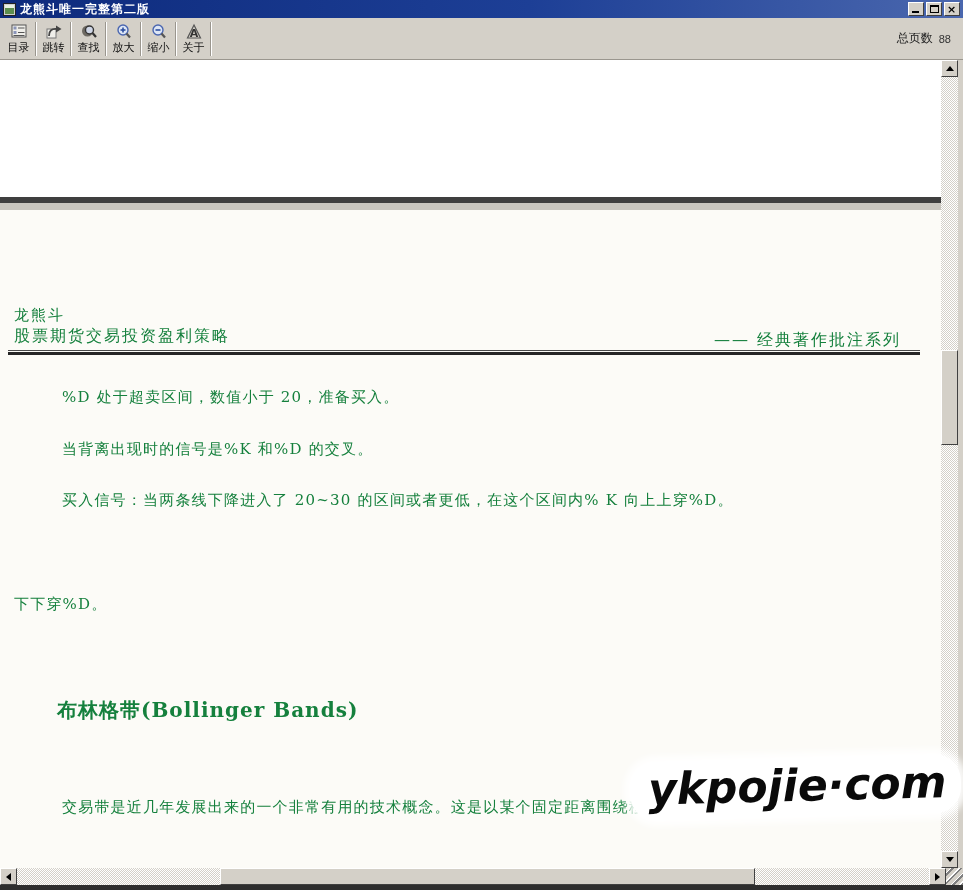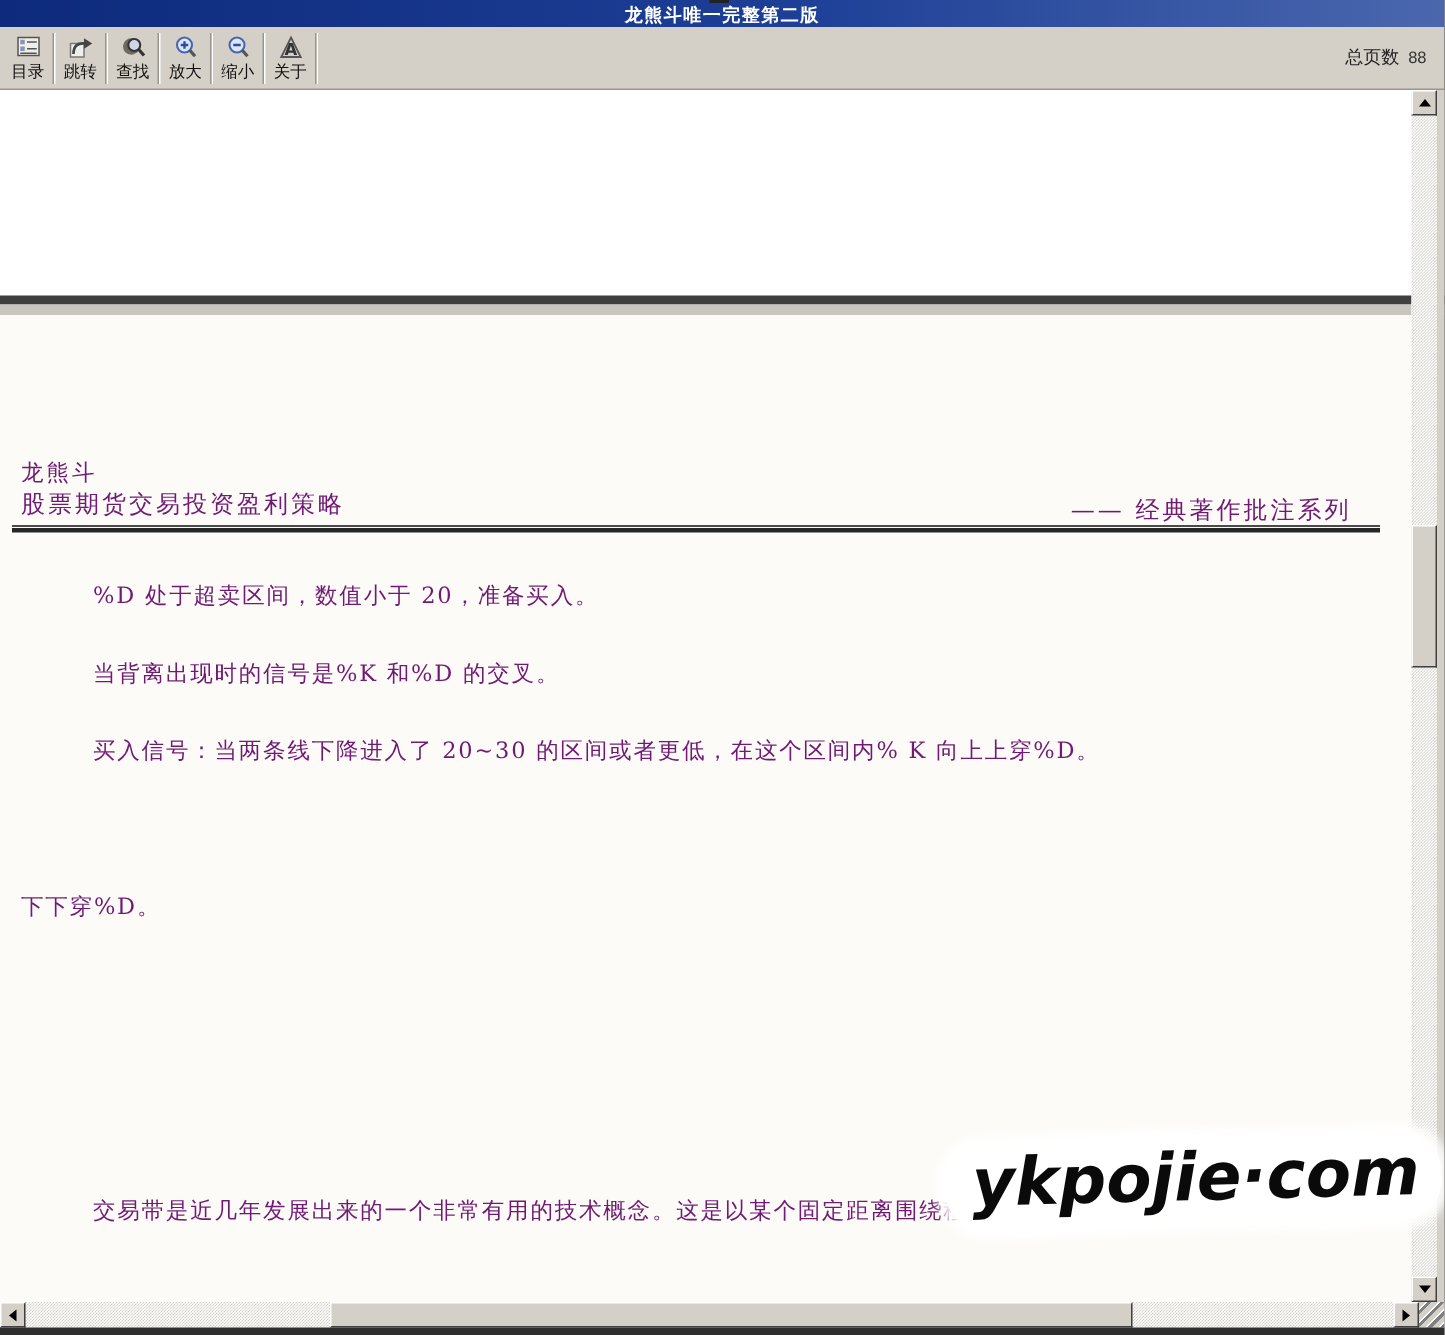--- a/index.html
+++ b/index.html
@@ -7,21 +7,21 @@
   body { font-family:"Liberation Sans", sans-serif; }
   .window {
     position:relative; width:963px; height:890px; overflow:hidden;
     background:#d4d0c8;
   }
 
   
   .titlebar {
     position:absolute; left:0; top:0; width:963px; height:18px;
     background:linear-gradient(90deg,#0d2a7c 0%,#1d3f96 55%,#4a67ae 100%);
-    display:flex; align-items:center; padding:0 3px;flex-direction:column;
+    display:flex; align-items:center; padding:0 3px;
   }
   .app-icon {
     width:13px; height:13px; margin-right:4px; position:relative;
     background:linear-gradient(180deg,#e9f2e2 0 40%, #5d8f4e 40% 100%);
     border:1px solid #222; box-shadow:inset 0 0 0 1px #cfcfcf;
   }
   .title-text { color:#fff; font-size:12px; font-weight:bold; letter-spacing:1px; }
   .win-controls { margin-left:auto; display:flex; gap:2px; }
   .win-btn {
     width:16px; height:14px; background:#d4d0c8; position:relative;
@@ -38,38 +38,38 @@
     background:#d4d0c8; border-bottom:1px solid #9a968e;
     display:flex; align-items:center;
   }
   .tb-group { display:flex; align-items:stretch; height:40px; padding-left:3px; }
   .tb-btn {
     width:31px; margin:1px 0; display:flex; flex-direction:column; align-items:center;
     justify-content:center; gap:1px; background:#d4d0c8; cursor:default;
     border:1px solid #d4d0c8;
   }
   .tb-btn .ic { width:20px; height:18px; display:block; }
-  .tb-btn .lbl { font-size:11px; color:#111; white-space:nowrap; line-height:12px; }
+  .tb-btn .lbl { font-size:11px; color:#111; white-space:nowrap; line-height:12px;font-family:Liberation Mono, monospace; }
   .tb-sep { width:2px; margin:3px 1px; border-left:1px solid #9a968e; border-right:1px solid #ffffff; }
   .page-total {
     margin-left:auto; padding-right:12px; font-size:12px; color:#222;
     display:flex; align-items:center; gap:6px;
   }
   .page-total .num { font-size:11px; color:#333; }
 
   
   .content {
     position:absolute; left:0; top:60px; width:963px; height:830px; background:#ffffff;
   }
   .prev-page-blank { position:absolute; left:0; top:0; width:963px; height:137px; background:#ffffff; }
   .page-break-dark { position:absolute; left:0; top:137px; width:963px; height:6px; background:#3f3f3f; }
   .page-break-gray { position:absolute; left:0; top:143px; width:963px; height:7px; background:#c9c6bf; }
   .doc-page { position:absolute; left:0; top:150px; width:941px; height:680px; background:#fcfbf7; }
 
-  .doc-text { color:#701a75; font-family:"DejaVu Serif", serif; white-space:nowrap; }
+  .doc-text { color:#15803d; font-family:"DejaVu Serif", serif; white-space:nowrap; }
   .hdr-author  { position:absolute; left:14px; top:96px;  font-size:15px; letter-spacing:2px; }
   .hdr-title   { position:absolute; left:14px; top:116px; font-size:16px; letter-spacing:2px; }
   .hdr-series  { position:absolute; right:40px; top:120px; font-size:16px; letter-spacing:2px; }
   .hdr-rule    {
     position:absolute; left:8px; top:140px; width:912px; height:5px;
     background:linear-gradient(#4a4a4a 0 1px, transparent 1px 2px, #262626 2px 5px);
   }
   .body-line { position:absolute; font-size:15px; letter-spacing:1.2px; }
   .bl-0 { left:62px; top:178px; }
   .bl-1 { left:62px; top:230px; }
@@ -218,20 +218,21 @@
       <div class="doc-text hdr-author">龙熊斗</div>
       <div class="doc-text hdr-series">—— 经典著作批注系列</div>
       <div class="doc-text hdr-title">股票期货交易投资盈利策略</div>
       <div class="hdr-rule"></div>
 
       <div class="doc-text body-line bl-0">%D 处于超卖区间，数值小于 20，准备买入。</div>
       <div class="doc-text body-line bl-1">当背离出现时的信号是%K 和%D 的交叉。</div>
       <div class="doc-text body-line bl-2">买入信号：当两条线下降进入了 20~30 的区间或者更低，在这个区间内% K 向上上穿%D。</div>
       <div class="doc-text body-line bl-4">下下穿%D。</div>
 
+      <div class="doc-text doc-heading">布林格带(Bollinger Bands)</div>
 
       <div class="doc-text body-line bl-5">交易带是近几年发展出来的一个非常有用的技术概念。这是以某个固定距离围绕移动平</div>
     </div>
   </div>
 
   <div class="watermark">
     <span>ykpojie·com</span>
   </div>
 
   <div class="frame-right"></div>

